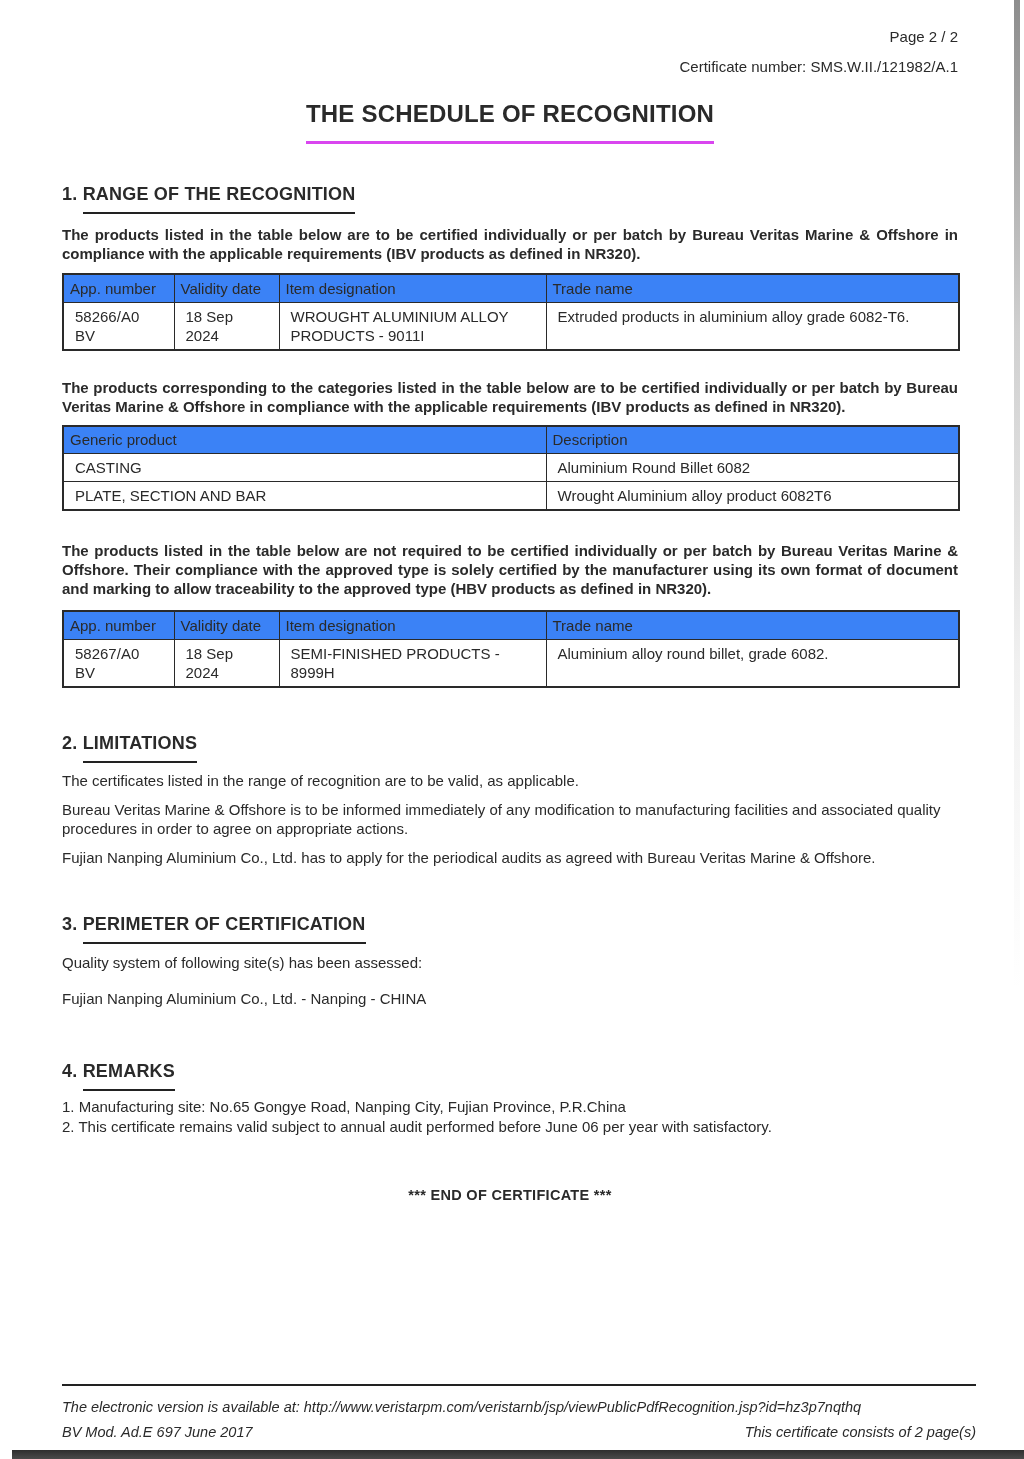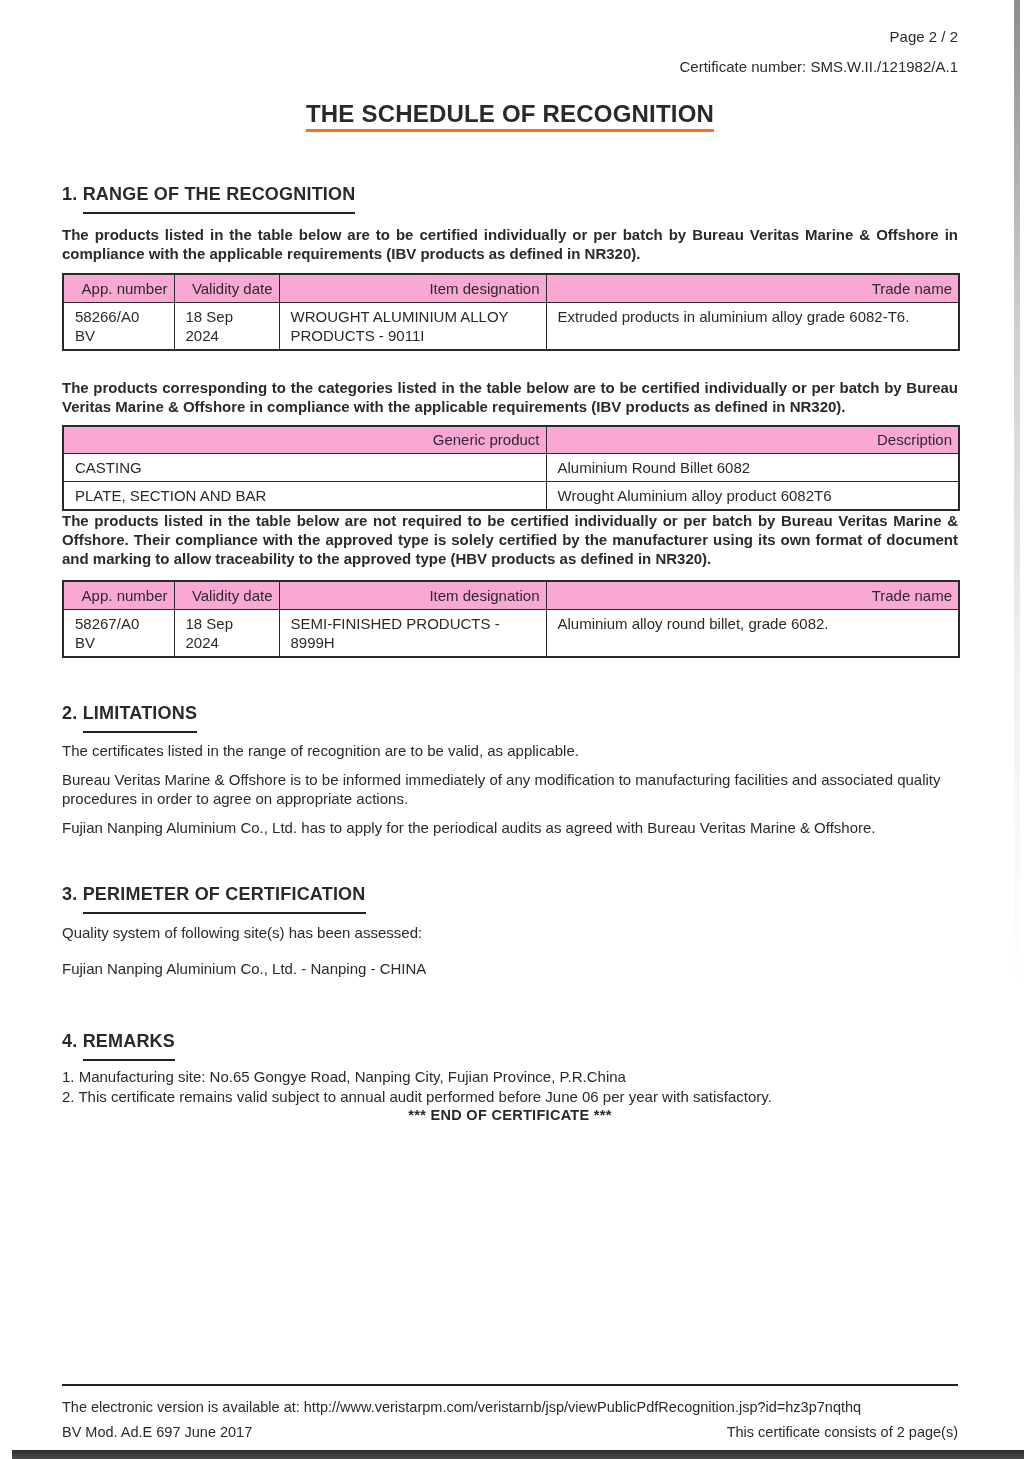--- a/index.html
+++ b/index.html
@@ -36,40 +36,40 @@
   .header-right { text-align: right; font-size: 15px; line-height: 18px; }
   .header-right .cert-line { margin-top: 12px; }
   
   .doc-title {
     margin-top: 24px;
     text-align: center;
     font-size: 24px;
     font-weight: bold;
     letter-spacing: 0.2px;
   }
-  .doc-title .underlined { border-bottom: 3px solid #f97316; padding-bottom: 2px; }
+  .doc-title .underlined { border-bottom: 3px solid #d946ef; padding-bottom: 14px; }
   
   .section-heading { font-size: 18px; font-weight: bold; letter-spacing: 0.2px; }
   .section-heading .underlined { border-bottom: 2.5px solid #222; padding-bottom: 8px; }
   
   .para { font-size: 15px; line-height: 19px; }
   .para.bold { font-weight: bold; text-align: justify; }
   
   table {
     width: 896px;
     border-collapse: collapse;
     font-size: 15px;
     table-layout: fixed;
   }
   table, th, td { border: 1.4px solid #2a2a2a; }
   table { border-width: 2px; }
   th {
-    background: #f9a8d4;
+    background: #3b82f6;
     font-weight: normal;
-    text-align: right;
+    text-align: left;
     padding: 4px 6px;
     height: 28px;
   }
   td {
     padding: 4px 11px;
     vertical-align: top;
     text-align: left;
     line-height: 19px;
   }
   .apptable td { height: 47px; }
@@ -79,44 +79,46 @@
   .col-item { width: 267px; }
   .col-trade { width: 413px; }
   .col-generic { width: 483px; }
   .col-desc { width: 413px; }
   
   .mt-s1h { margin-top: 56px; }
   .mt-p1 { margin-top: 20px; }
   .mt-t1 { margin-top: 10px; }
   .mt-p2 { margin-top: 27px; }
   .mt-t2 { margin-top: 9px; }
-  .mt-p3 { }
+  .mt-p3 { margin-top: 30px; }
   .mt-t3 { margin-top: 12px; }
   .mt-s2h { margin-top: 45px; }
   .mt-l1 { margin-top: 17px; }
   .mt-l2 { margin-top: 10px; }
   .mt-l3 { margin-top: 10px; }
   .mt-s3h { margin-top: 47px; }
   .mt-q1 { margin-top: 18px; }
   .mt-q2 { margin-top: 17px; }
   .mt-s4h { margin-top: 53px; }
   .mt-remarks { margin-top: 15px; }
   .remark-line { font-size: 15px; line-height: 20px; }
   .end-marker {
+    margin-top: 50px;
     text-align: center;
     font-size: 14.5px;
     font-weight: bold;
     letter-spacing: 0.3px;
   }
   
   .footer {
     position: absolute;
-    left: 62px; right: 66px;
+    left: 62px; right: 48px;
     top: 1384px;
     border-top: 2.2px solid #222;
+    font-style: italic;
   }
   .footer .efile { margin-top: 13px; font-size: 14.5px; }
   .footer .bottom-row {
     margin-top: 9px;
     display: flex;
     justify-content: space-between;
     font-size: 14.5px;
   }
 </style>
 </head>

